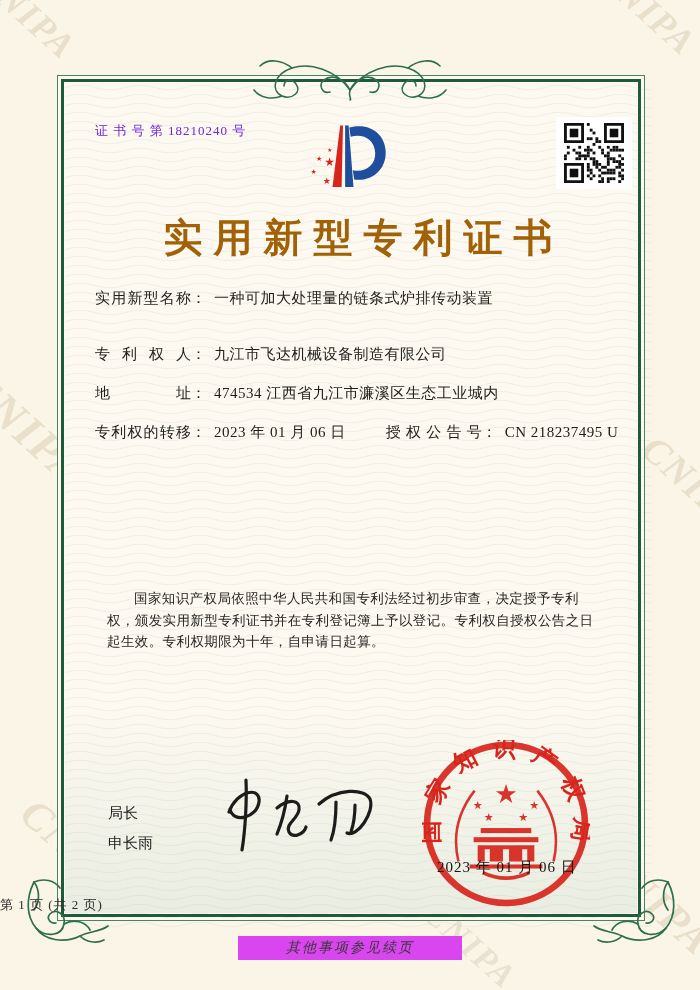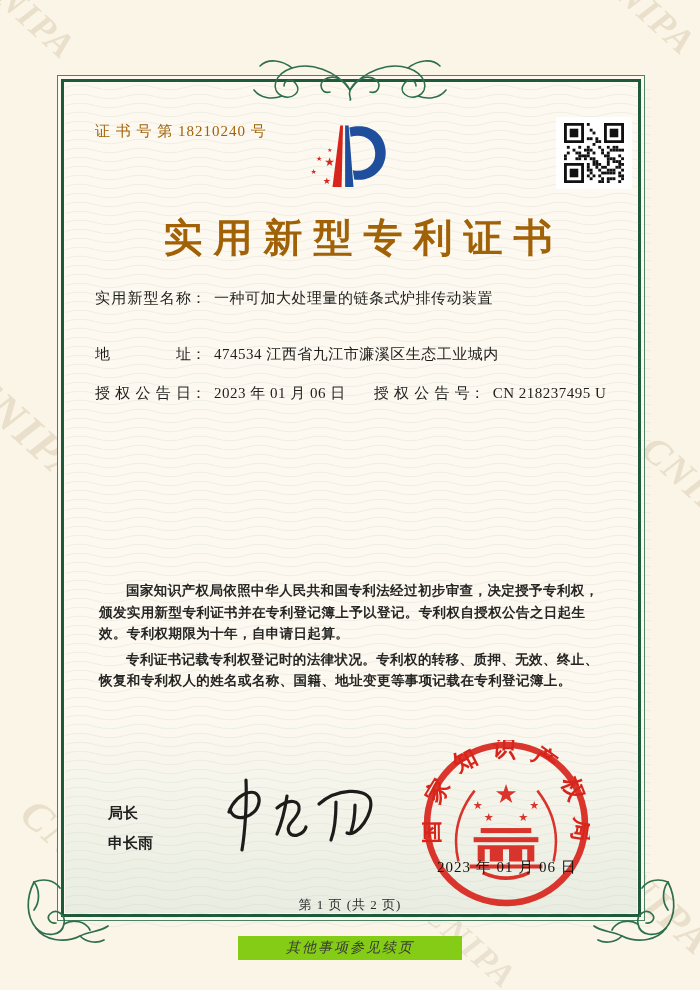--- a/index.html
+++ b/index.html
@@ -26,51 +26,51 @@
   .frame-inner{
     position:absolute;left:3px;top:3px;right:3px;bottom:3px;
     border:3px solid #1c5a3a;box-sizing:border-box;
   }
   .guilloche{position:absolute;left:7px;top:7px;right:7px;bottom:7px;opacity:.55;}
   .bottom-tint{
     position:absolute;left:7px;right:7px;bottom:7px;height:200px;
     background:linear-gradient(to bottom,rgba(190,212,196,0),rgba(186,208,192,.30));
   }
   
-  .cert-no{position:absolute;left:95px;top:122px;font-size:15px;letter-spacing:1px;color:#a16207;}
+  .cert-no{position:absolute;left:95px;top:122px;font-size:13px;letter-spacing:1px;color:#6d28d9;}
   .logo{position:absolute;left:294px;top:108px;width:112px;height:98px;}
   .qr-wrap{position:absolute;left:556px;top:117px;width:76px;height:72px;background:#ffffff;}
   .qr-wrap svg{position:absolute;left:8px;top:6px;}
   .title{
     position:absolute;left:8px;top:211px;width:100%;text-align:center;
     font-size:39px;font-weight:600;letter-spacing:11px;color:#a16207;text-indent:11px;
   }
   
   .fields{position:absolute;left:95px;top:287px;width:518px;font-size:15px;}
   .frow{margin-bottom:17px;line-height:22px;white-space:nowrap;}
   .frow.first{margin-bottom:34px;}
   .flabel{display:inline-block;width:96px;text-align:justify;text-align-last:justify;vertical-align:top;}
   .fcolon{display:inline-block;margin-right:8px;}
   .fvalue{letter-spacing:.5px;text-align:center;}
-  .grant-group2{margin-left:28px;}
+  .grant-group2{margin-left:40px;}
   
   .paras{position:absolute;left:95px;top:576px;width:518px;font-size:13.5px;line-height:21.5px;color:#262624;}
-  .paras p{margin:4px;text-indent:2em;letter-spacing:.4px;font-weight:bold;}
+  .paras p{margin:12px;text-indent:2em;letter-spacing:.4px;}
   
   .signer{position:absolute;left:108px;top:798px;font-family:"Liberation Sans","DejaVu Sans",sans-serif;
-          font-weight:bold;font-size:15px;color:#222;line-height:30px;}
+          font-weight:normal;font-size:15px;color:#222;line-height:30px;}
   .sign-svg{position:absolute;left:203px;top:772px;}
   
   .seal{position:absolute;left:422px;top:740px;width:168px;height:168px;}
   .seal-date{position:absolute;left:437px;top:858px;width:170px;font-size:15px;letter-spacing:1px;color:#14140f;}
   
-  .page-ind{position:absolute;left:0;top:896px;width:700px;text-align:center;font-size:13px;color:#2c2c2a;letter-spacing:1px;}
+  .page-ind{position:absolute;left:0;top:896px;width:700px;font-size:13px;color:#2c2c2a;letter-spacing:1px;}
   .cont-note{
     position:absolute;left:238px;top:936px;width:224px;text-align:center;
-    font-size:14px;letter-spacing:2px;color:#3a3a36;background:#84cc16;padding:3px 0;font-style:italic;
+    font-size:14px;letter-spacing:2px;color:#3a3a36;background:#d946ef;padding:3px 0;font-style:italic;
   }
   .orn{position:absolute;pointer-events:none;}
 </style>
 </head>
 <body>
 
 <div class="wm" style="left:-32px;top:-8px;font-size:36px;">CNIPA</div>
 <div class="wm" style="left:588px;top:-12px;font-size:36px;">CNIPA</div>
 <div class="wm" style="left:-48px;top:402px;font-size:46px;">CNIPA</div>
 <div class="wm" style="left:428px;top:302px;font-size:40px;color:rgba(168,158,140,.30);">CNIPA</div>
@@ -250,30 +250,32 @@
   </svg>
 </div>
 
 <div class="title">实用新型专利证书</div>
 
 <div class="fields">
   <div class="frow first">
     <span class="flabel">实用新型名称</span><span class="fcolon">：</span><span class="fvalue">一种可加大处理量的链条式炉排传动装置</span>
   </div>
   <div class="frow">
+    <span class="flabel">专利权人</span><span class="fcolon">：</span><span class="fvalue">九江市飞达机械设备制造有限公司</span>
+  </div>
+  <div class="frow">
     <span class="flabel">地址</span><span class="fcolon">：</span><span class="fvalue">474534 江西省九江市濂溪区生态工业城内</span>
   </div>
   <div class="frow">
-    <span class="flabel">授权公告日</span><span class="fcolon">：</span><span class="fvalue">2023 年 01 月 06 日</span><span class="grant-group2"><span class="flabel">授权公告号</span><span class="fcolon">：</span><span class="fvalue">CN 218237495 U</span></span>
+    <span class="flabel">专利权的转移</span><span class="fcolon">：</span><span class="fvalue">2023 年 01 月 06 日</span><span class="grant-group2"><span class="flabel">授权公告号</span><span class="fcolon">：</span><span class="fvalue">CN 218237495 U</span></span>
   </div>
 </div>
 
 <div class="paras">
   <p>国家知识产权局依照中华人民共和国专利法经过初步审查，决定授予专利权，颁发实用新型专利证书并在专利登记簿上予以登记。专利权自授权公告之日起生效。专利权期限为十年，自申请日起算。</p>
-  <p>专利证书记载专利权登记时的法律状况。专利权的转移、质押、无效、终止、恢复和专利权人的姓名或名称、国籍、地址变更等事项记载在专利登记簿上。</p>
 </div>
 
 <div class="signer">
   <div>局长</div>
   <div>申长雨</div>
 </div>
 <svg class="sign-svg" width="178" height="84" viewBox="0 0 178 84">
   <g fill="none" stroke="#1c1c1a" stroke-width="3.2" stroke-linecap="round">
     <path d="M26,40 C34,18 58,14 56,30 C54,46 30,52 27,37"></path>
     <path d="M43,8 C44,30 42,60 39,78"></path>

